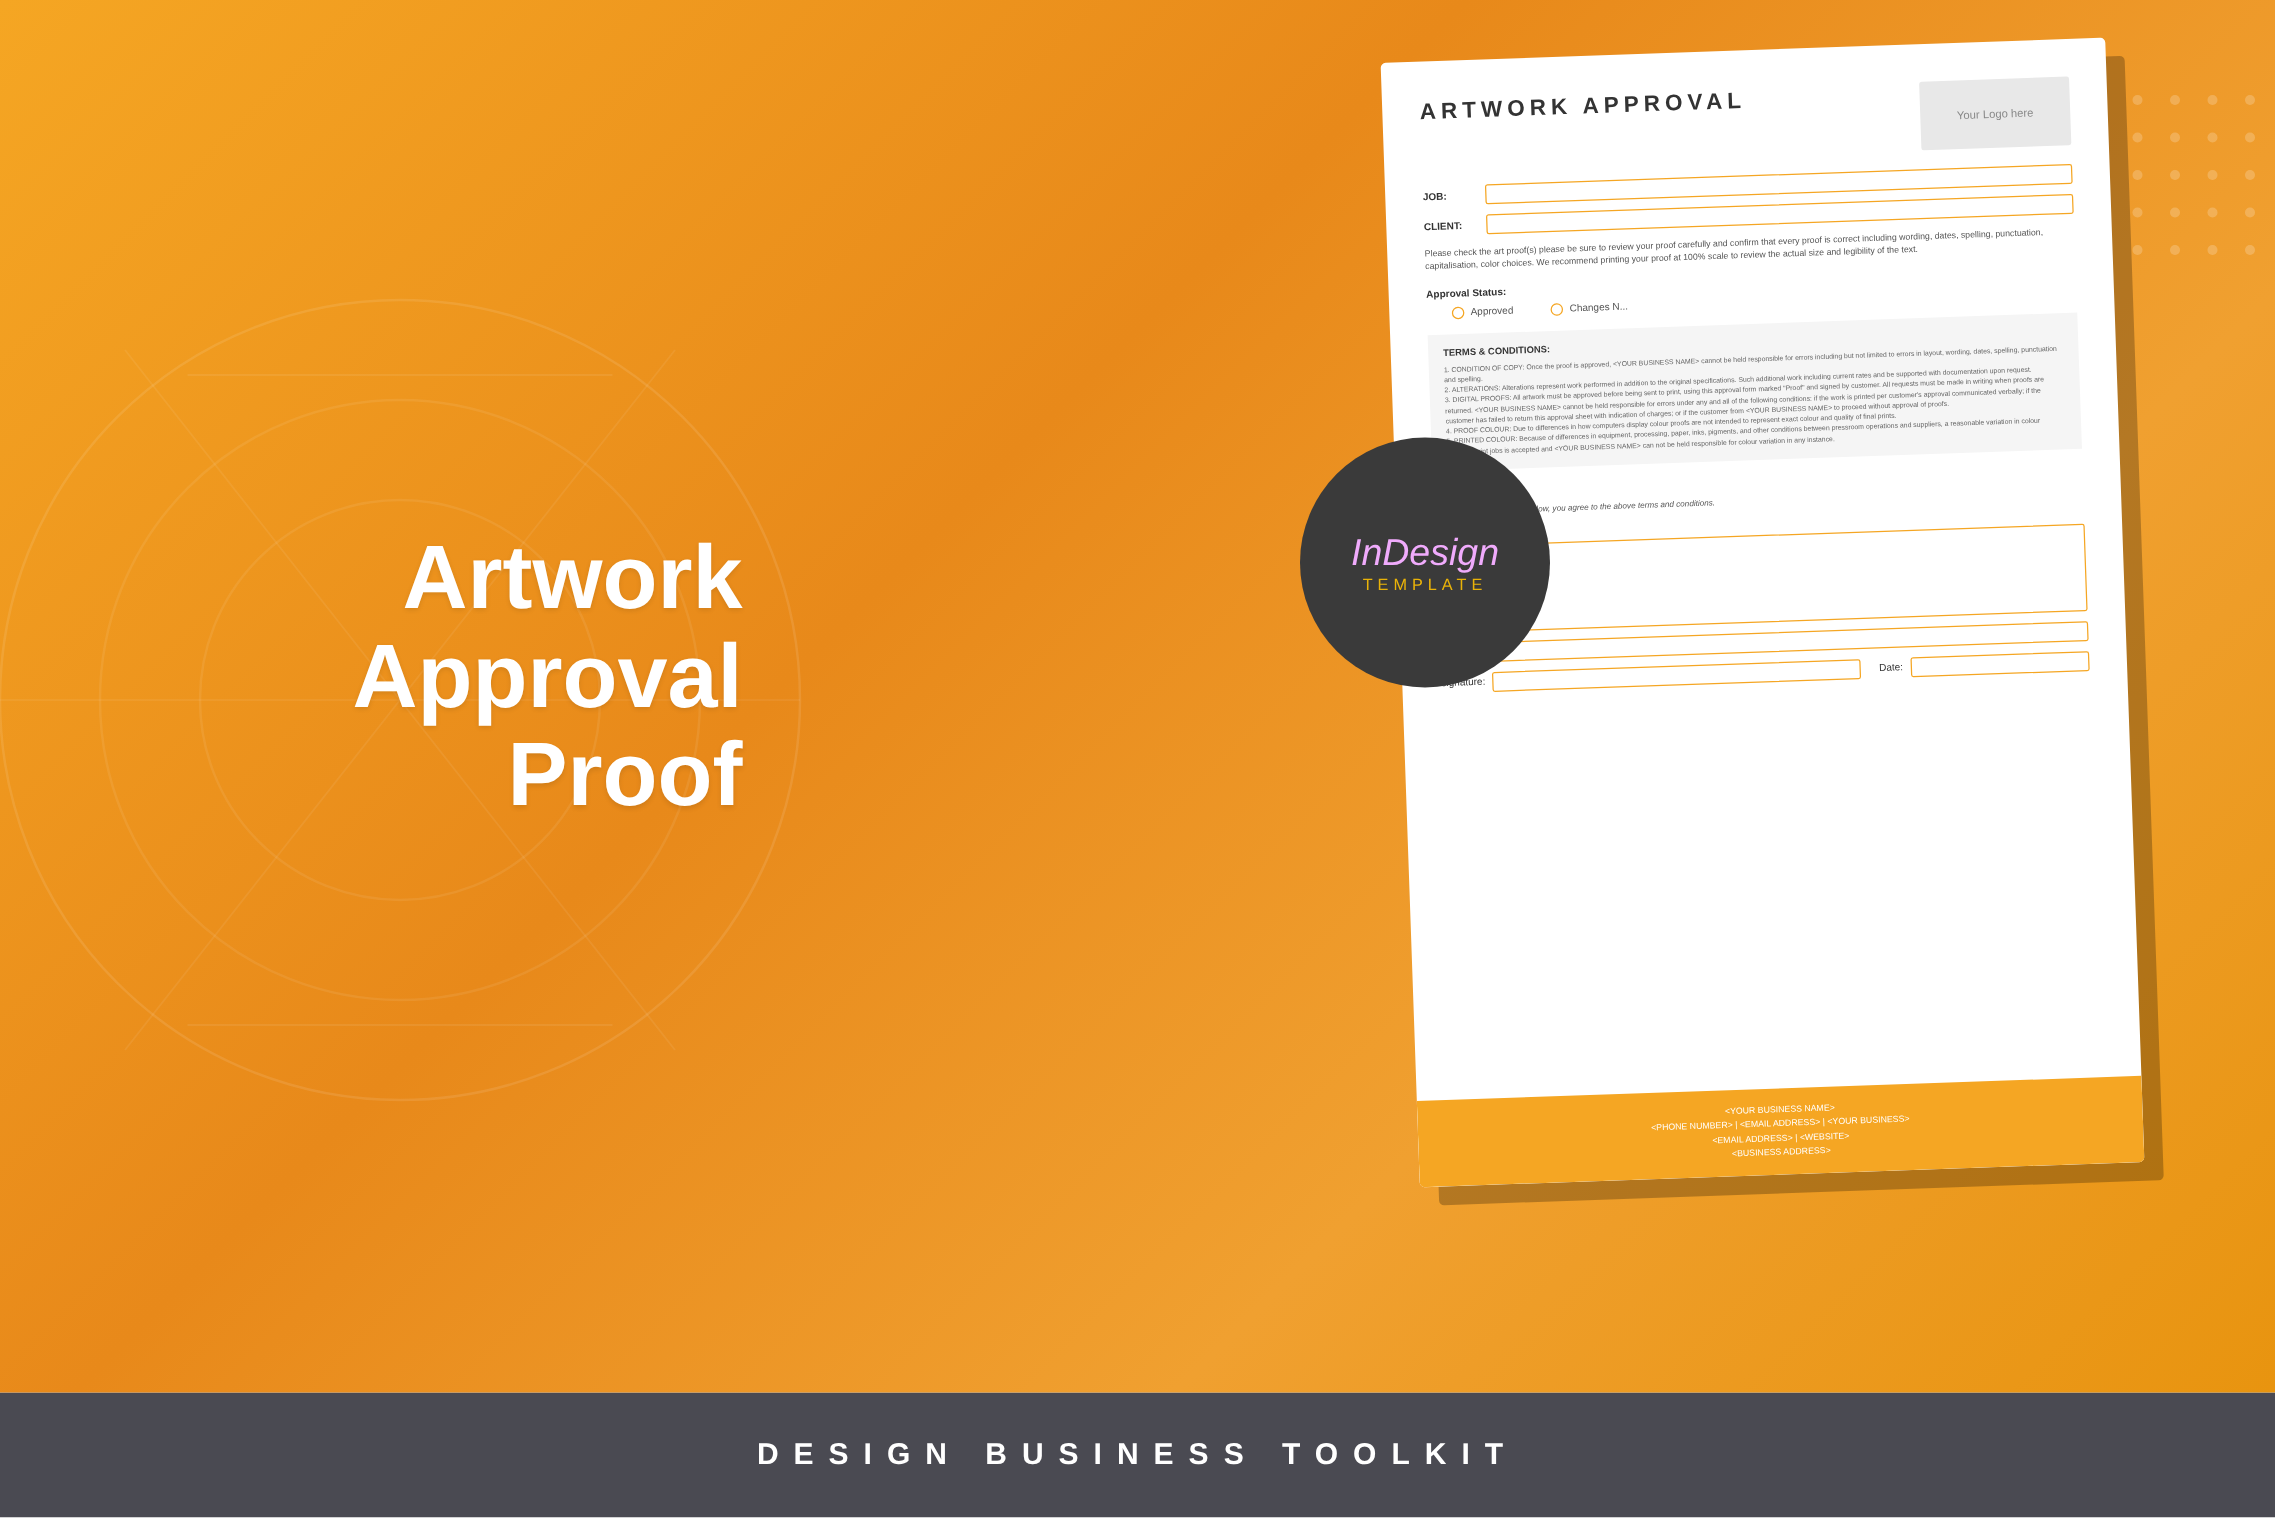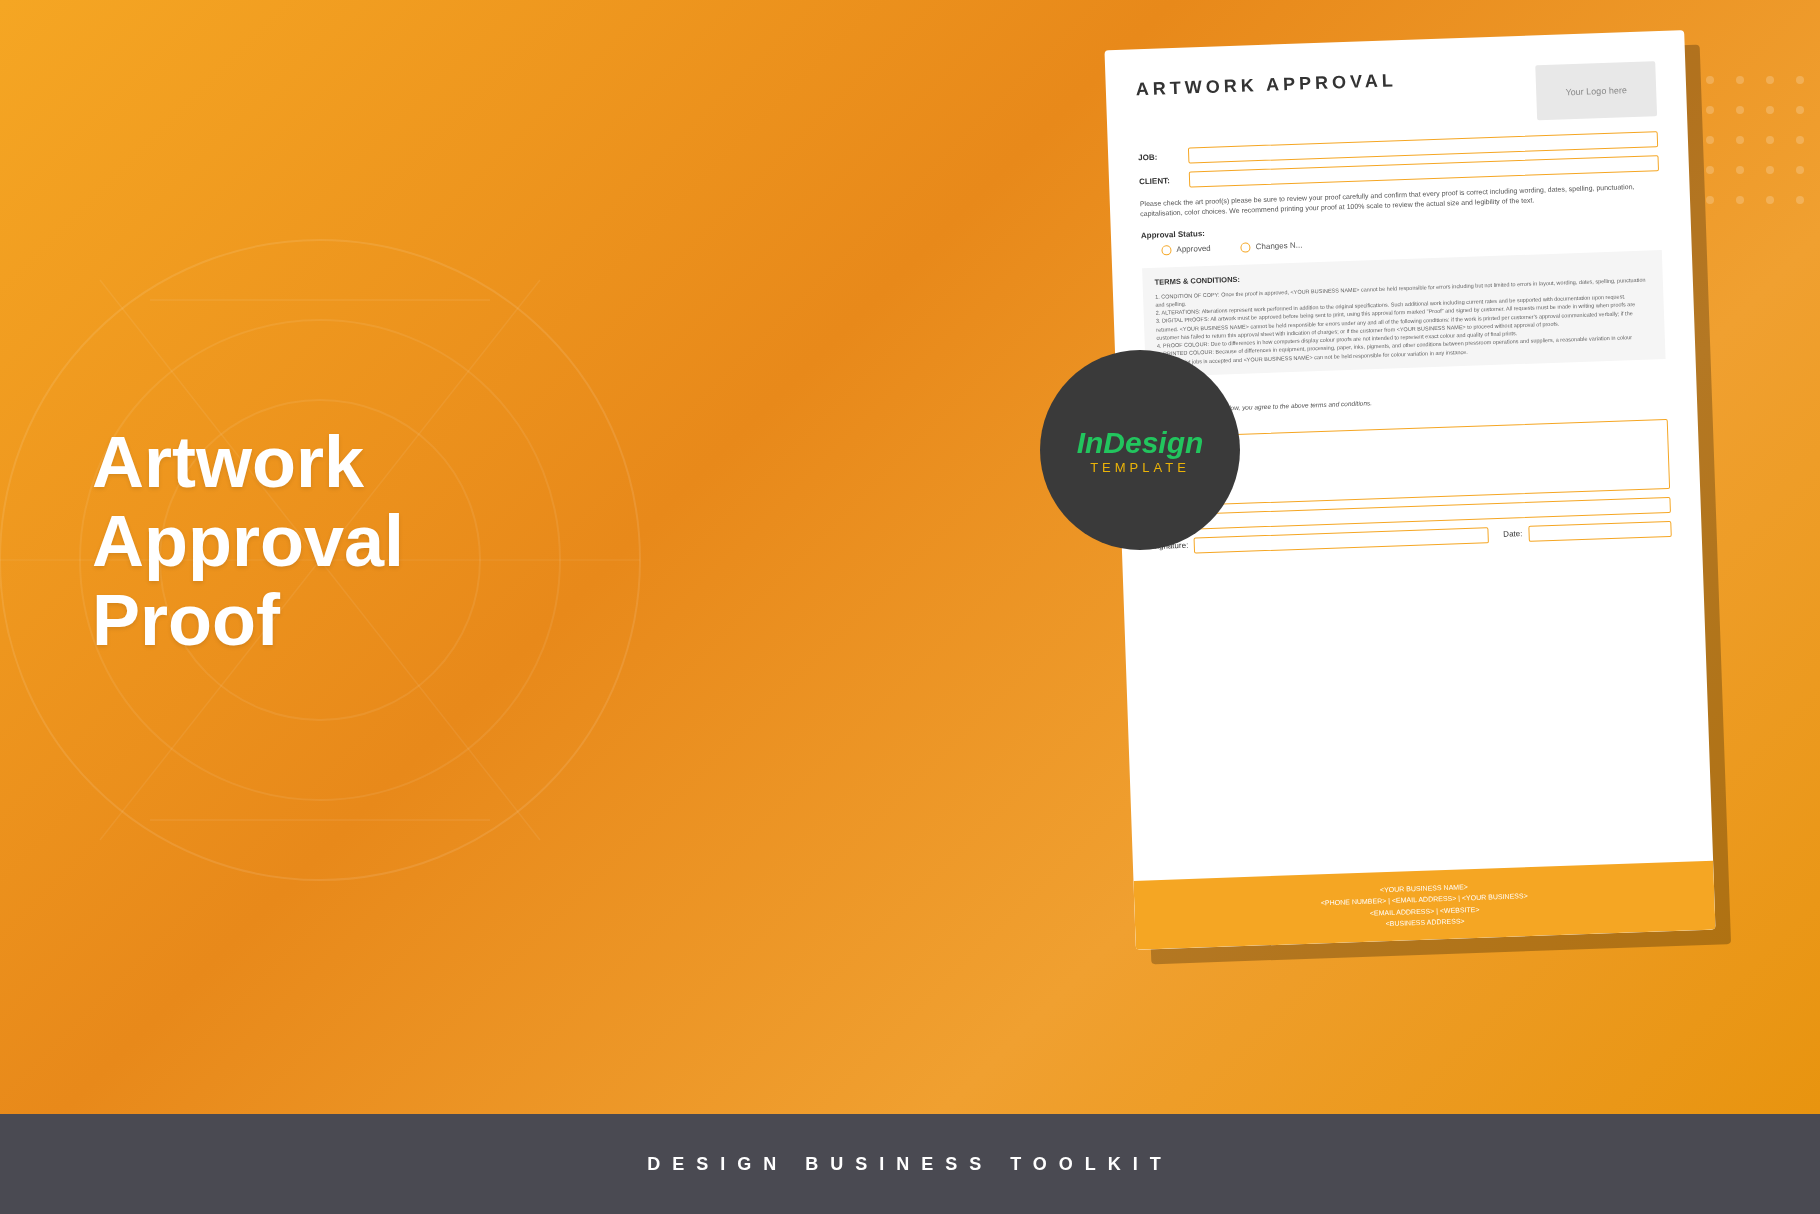--- a/index.html
+++ b/index.html
@@ -15,24 +15,25 @@
       width: 100%;
       height: 1114px;
       background: linear-gradient(135deg, #f5a623 0%, #e8891a 40%, #f0a030 70%, #e8940f 100%);
       position: relative;
       display: flex;
       align-items: center;
     }
 
     .left-content {
       position: absolute;
-      left: 92px;
+      left: 114px;
       top: 50%;
       transform: translateY(-50%);
       width: 480px;
+      text-align: right;
     }
 
     .main-title {
       color: white;
       font-size: 72px;
       font-weight: bold;
       line-height: 1.1;
       margin-bottom: 30px;
       text-shadow: 0 2px 4px rgba(0,0,0,0.1);
     }
@@ -281,23 +282,23 @@
       background: #3a3a3a;
       border-radius: 50%;
       display: flex;
       flex-direction: column;
       align-items: center;
       justify-content: center;
       z-index: 10;
     }
 
     .indesign-label {
-      color: #22c55e;
+      color: #f0abfc;
       font-size: 30px;
-      font-weight: bold;
+      font-weight: normal;
       font-style: italic;
     }
 
     .template-label {
       color: #eab308;
       font-size: 13px;
       letter-spacing: 4px;
       font-weight: 400;
       text-transform: uppercase;
     }
@@ -307,21 +308,21 @@
       width: 100%;
       height: 100px;
       background: #4a4a52;
       display: flex;
       align-items: center;
       justify-content: center;
     }
 
     .bottom-text {
       color: white;
-      font-size: 18px;
+      font-size: 24px;
       letter-spacing: 12px;
       font-weight: 600;
       text-transform: uppercase;
     }
 
     
     .bg-geo {
       position: absolute;
       left: 0;
       top: 0;

